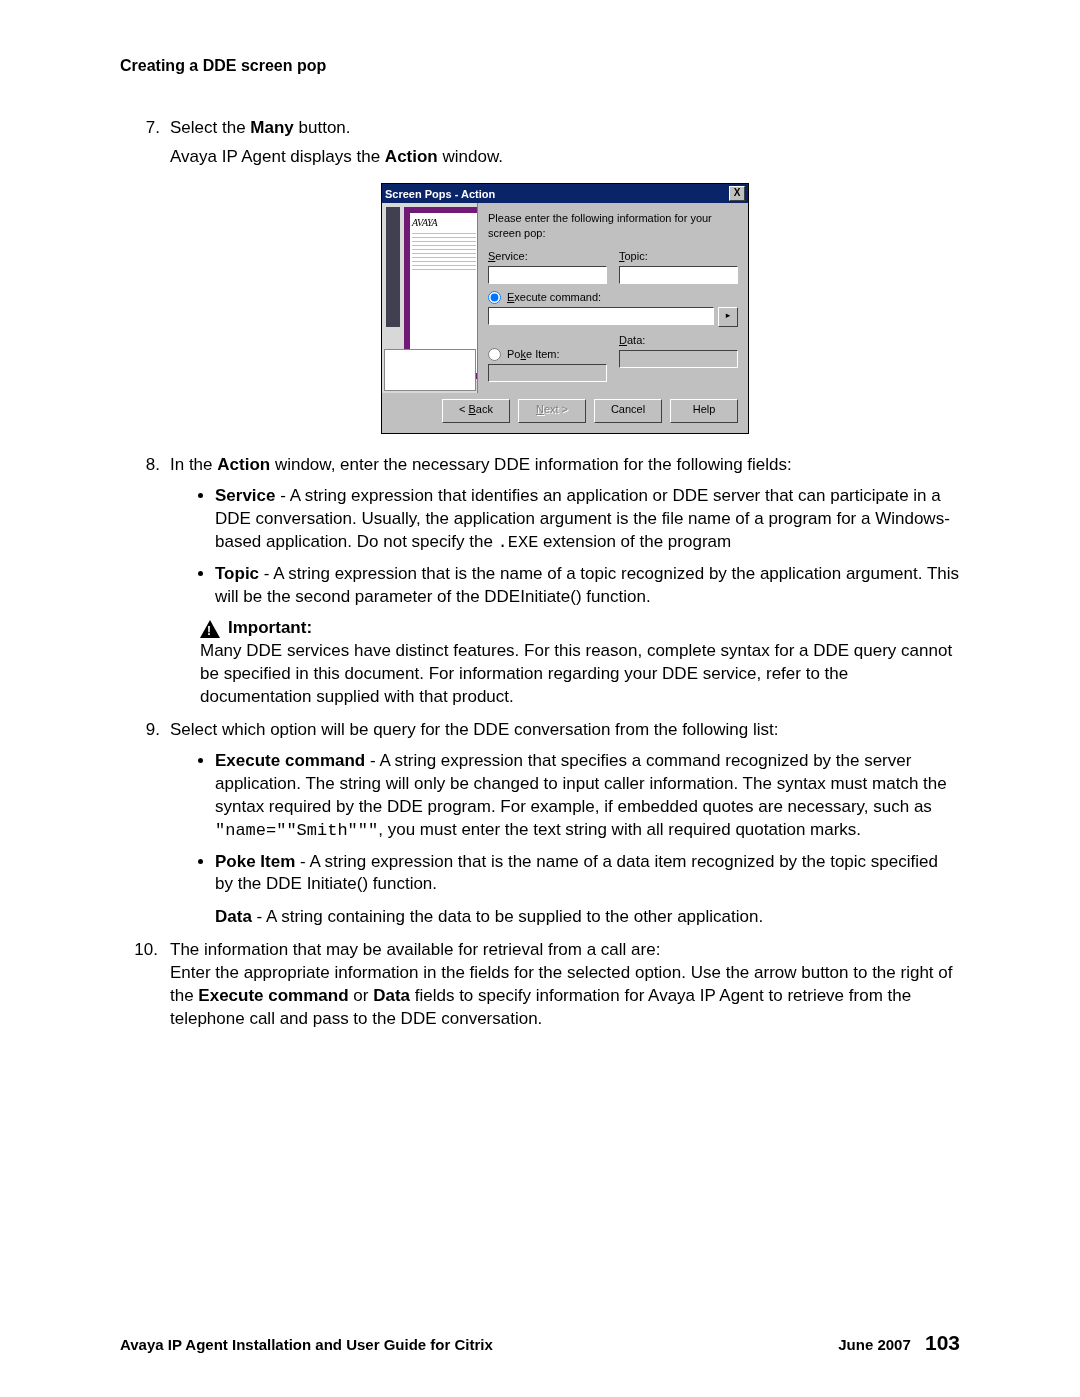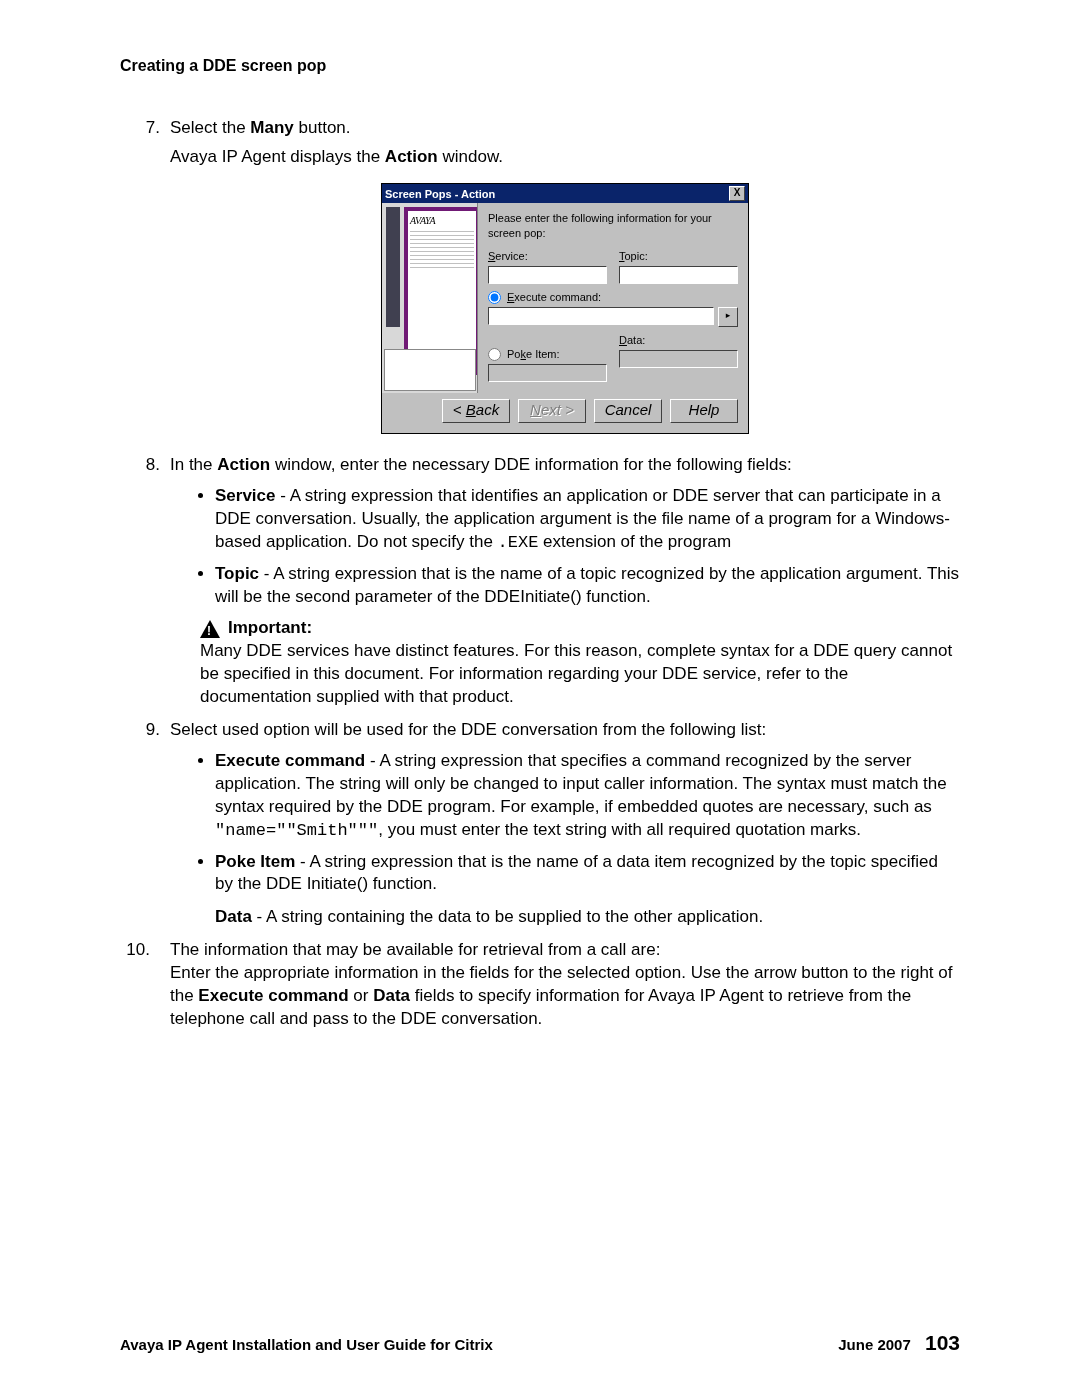--- a/index.html
+++ b/index.html
@@ -114,21 +114,21 @@
   }
   .dlg-left{
     width:95px;
     height:190px;
     background:#d8d8d8;
     border-right:1px solid #808080;
     position:relative;
     overflow:hidden;
   }
   .dlg-left .stripe{ position:absolute; left:4px; top:4px; width:14px; height:120px; background:#404050; }
-  .dlg-left .paper{ position:absolute; left:22px; top:4px; width:68px; height:160px; background:#fff; border:4px solid #701a75;}
+  .dlg-left .paper{ position:absolute; left:22px; top:4px; width:68px; height:160px; background:#fff; border:6px solid #701a75;}
   .dlg-left .paper .logo{ font-family:serif; font-style:italic; font-size:10px; letter-spacing:-0.5px; padding:3px 2px 0 2px; }
   .dlg-left .paper .line{ height:1px; background:#c0c0c0; margin:3px 2px;}
   .dlg-left .win2{ position:absolute; left:2px; bottom:2px; width:90px; height:40px; background:#fff; border:1px solid #888;}
   .dlg-right{
     flex:1;
     padding:8px 10px 4px 10px;
   }
   .dlg-row{ display:flex; gap:12px; margin-bottom:6px;}
   .dlg-col{ flex:1; }
   .dlg-label{ display:block; margin-bottom:2px; }
@@ -158,24 +158,23 @@
     justify-content:flex-end;
     gap:8px;
     padding:6px 10px 10px 0;
   }
   .dlg-btn{
     width:66px; height:22px;
     background:#c0c0c0;
     border:1px solid #fff;
     border-right-color:#404040;
     border-bottom-color:#404040;
-    font-size:15px;
+    font-size:11px;
     text-align:center;
     line-height:19px;
-    font-style:italic;
   }
   .dlg-btn.disabled{ color:#808080; text-shadow:1px 1px 0 #fff;}
   .under{ text-decoration:underline; }
   .footer{
     position:absolute;
     bottom:40px;
     left:120px; right:120px;
     display:flex;
     justify-content:space-between;
     align-items:baseline;
@@ -283,36 +282,36 @@
       </ul>
       <div class="important-row">
         <span class="warn-icon"></span>
         <span class="bold">Important:</span>
       </div>
       <div class="important-text">Many DDE services have distinct features. For this reason, complete syntax for a DDE query cannot be specified in this document. For information regarding your DDE service, refer to the documentation supplied with that product.</div>
     </li>
 
     <li>
       <span class="num">9.</span>
-      <div>Select used option will be used for the DDE conversation from the following list:</div>
+      <div>Select which option will be query for the DDE conversation from the following list:</div>
       <ul class="bullets">
         <li>
           <span class="bold">Execute command</span><span> - A string expression that specifies a command recognized by the server application. The string will only be changed to input caller information. The syntax must match the syntax required by the DDE program. For example, if embedded quotes are necessary, such as </span><span class="mono">"name=""Smith"""</span><span>, you must enter the text string with all required quotation marks.</span>
         </li>
         <li>
           <span class="bold">Poke Item</span><span> - A string expression that is the name of a data item recognized by the topic specified by the DDE Initiate() function.</span>
           <div style="margin-top:10px;">
             <span class="bold">Data</span><span> - A string containing the data to be supplied to the other application.</span>
           </div>
         </li>
       </ul>
     </li>
 
     <li>
-      <span class="num" style="left:0;text-align:right;">10.</span>
+      <span class="num" style="left:8px;text-align:right;">10.</span>
       <div style="margin-top:10px;">The information that may be available for retrieval from a call are:</div>
       <div>
         <span>Enter the appropriate information in the fields for the selected option. Use the arrow button to the right of the </span><span class="bold">Execute command</span><span> or </span><span class="bold">Data</span><span> fields to specify information for Avaya IP Agent to retrieve from the telephone call and pass to the DDE conversation.</span>
       </div>
     </li>
   </ol>
 
   <div class="footer">
     <span class="bold">Avaya IP Agent Installation and User Guide for Citrix</span>
     <span>

